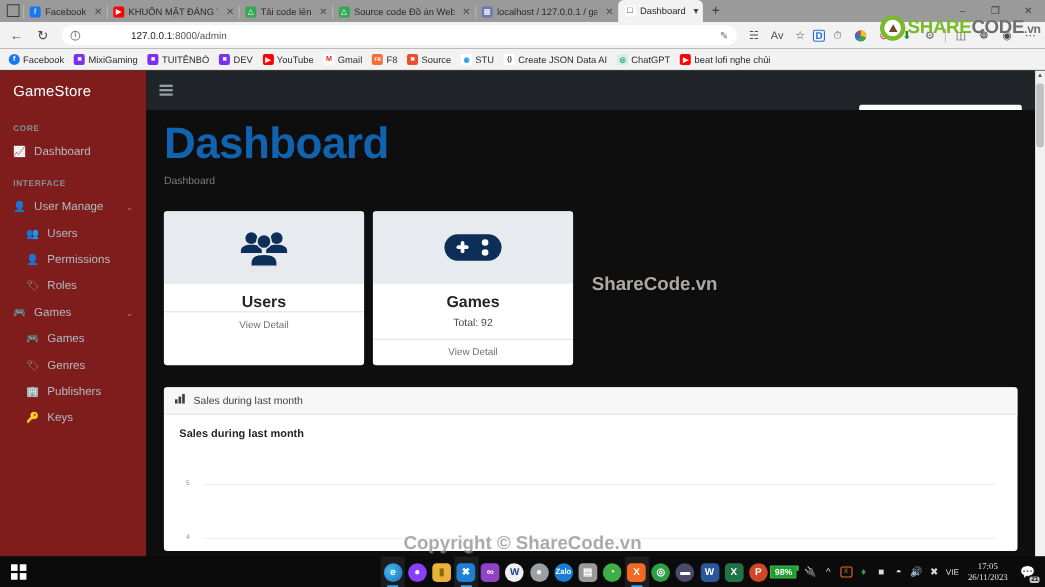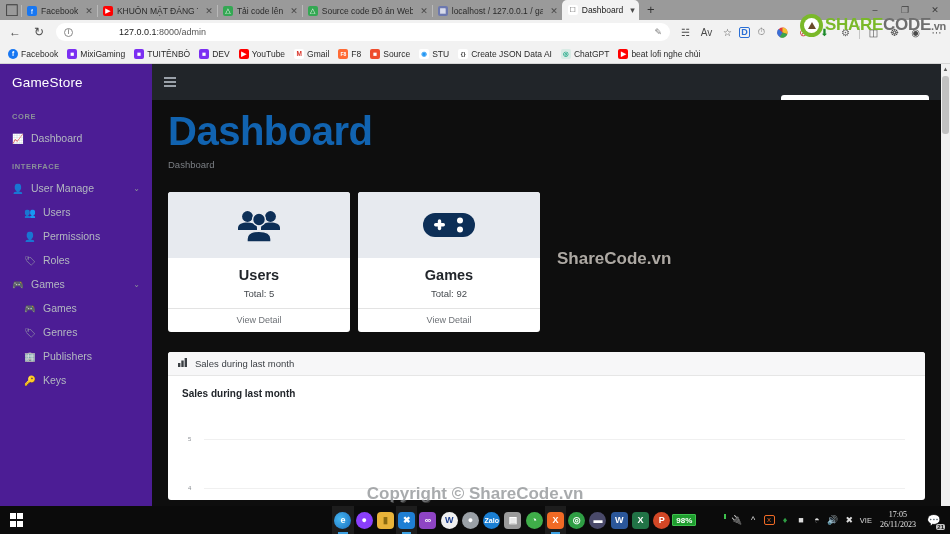--- a/index.html
+++ b/index.html
@@ -81,21 +81,21 @@
     font-family: "Liberation Sans", sans-serif; }
   .sc-text .g { color: #7ab929; margin-top: 16px; }
   .sc-text .d { color: #6e6e6e; }
   .sc-text .vn { color: #6e6e6e; font-size: 11px; }
 
   
   .viewport { flex: 1; display: flex; background: #0e0e0e; position: relative;
     overflow: hidden; }
 
   
-  .sidebar { width: 152px; background: #4c1d95; flex: none; display: flex;
+  .sidebar { width: 133px; background: #7f1d1d; flex: none; display: flex;
     flex-direction: column; color: #cfd3d7; }
   .brand { height: 36px; display: flex; align-items: center; padding-left: 12px;
     font-size: 13.5px; color: #fff; font-weight: 400; letter-spacing: .2px; }
   .side-head { font-size: 7.5px; letter-spacing: .6px; color: #8a9099;
     padding: 12px 12px 5px; font-weight: 700; }
   .side-item { display: flex; align-items: center; gap: 7px; padding: 6px 12px;
     font-size: 10.5px; color: #b3b9c0; }
   .side-item.sub { padding-left: 24px; }
   .side-item .sic { width: 12px; display:flex; align-items:center;
     justify-content:center; font-size: 9.5px; color:#9aa1a9; flex:none; }
@@ -171,21 +171,21 @@
     justify-content:center; position: relative; }
   .tb-app .ai { width: 17px; height: 17px; border-radius: 4px; display:flex;
     align-items:center; justify-content:center; font-size: 9px; color: #fff;
     font-weight: 700; }
   .tb-app.active { background: #1d1d1d; }
   .tb-app.active::after { content:''; position:absolute; bottom:0; left: 6px;
     right: 6px; height: 2px; background: #3b9fe0; }
 
   .tray { margin-left: auto; display: flex; align-items: center; gap: 5px;
     padding-right: 4px; }
-  .battery { display:flex; align-items:flex-start;gap:28px; }
+  .battery { display:flex; align-items:flex-start; }
   .battery .bbody { background: #1f9d2f; border: 1px solid #3ec24d; height: 12px;
     padding: 0 3px; display:flex; align-items:center; border-radius: 1px;
     font-size: 8px; color: #fff; font-weight: 700; }
   .battery .btip { width: 2px; height: 5px; background: #3ec24d; }
   .tray-ic { font-size: 9px; color: #dcdcdc; display:flex; align-items:center;
     justify-content:center; min-width: 11px; }
   .clock { font-size: 8px; color: #e6e6e6; line-height: 1.25; text-align: center;
     padding: 0 3px; font-family: Liberation Serif, serif; }
   .notif { width: 20px; height: 20px; display:flex; align-items:center;
     justify-content:center; position: relative; color: #dcdcdc; font-size: 11px; }
@@ -408,21 +408,20 @@
               <svg width="46" height="34" viewBox="0 0 46 34" aria-hidden="true">
                 <circle cx="11.5" cy="8.5" r="5.4" fill="#0d2f57"></circle>
                 <circle cx="34.5" cy="8.5" r="5.4" fill="#0d2f57"></circle>
                 <path d="M2 20c0-4 4.2-5.6 9.5-5.6S21 16 21 20v2H2z" fill="#0d2f57"></path>
                 <path d="M25 20c0-4 4.2-5.6 9.5-5.6S44 16 44 20v2H25z" fill="#0d2f57"></path>
                 <circle cx="23" cy="11.5" r="6.4" fill="#0d2f57" stroke="#e7eaef" stroke-width="1.4"></circle>
                 <path d="M11 31c0-5.4 5.4-7.8 12-7.8S35 25.6 35 31v3H11z" fill="#0d2f57" stroke="#e7eaef" stroke-width="1.4"></path>
               </svg>
             </div>
             <div class="card-title">Users</div>
-            <div class="card-total">Total: 5</div>
             <div class="card-foot">View Detail</div>
           </div>
           <div class="card">
             <div class="card-top">
               <svg width="54" height="34" viewBox="0 0 54 34" aria-hidden="true">
                 <rect x="1" y="5" width="52" height="24" rx="12" fill="#0d2f57"></rect>
                 <rect x="12" y="15" width="11" height="3.4" rx="1.7" fill="#fff"></rect>
                 <rect x="15.8" y="11.2" width="3.4" height="11" rx="1.7" fill="#fff"></rect>
                 <circle cx="38" cy="12.5" r="3" fill="#fff"></circle>
                 <circle cx="38" cy="21.5" r="3" fill="#fff"></circle>

